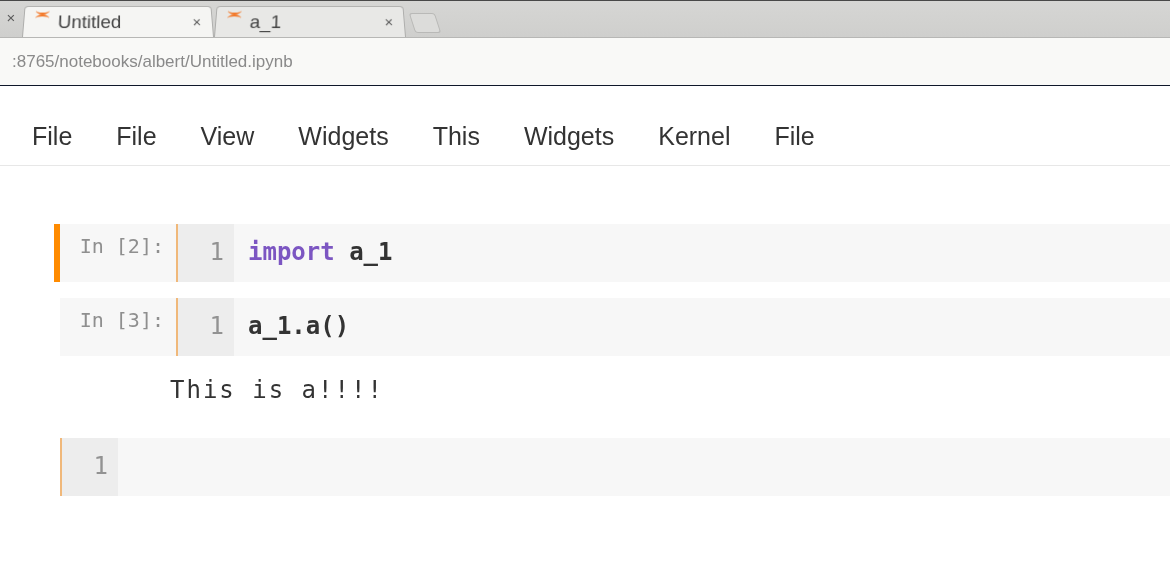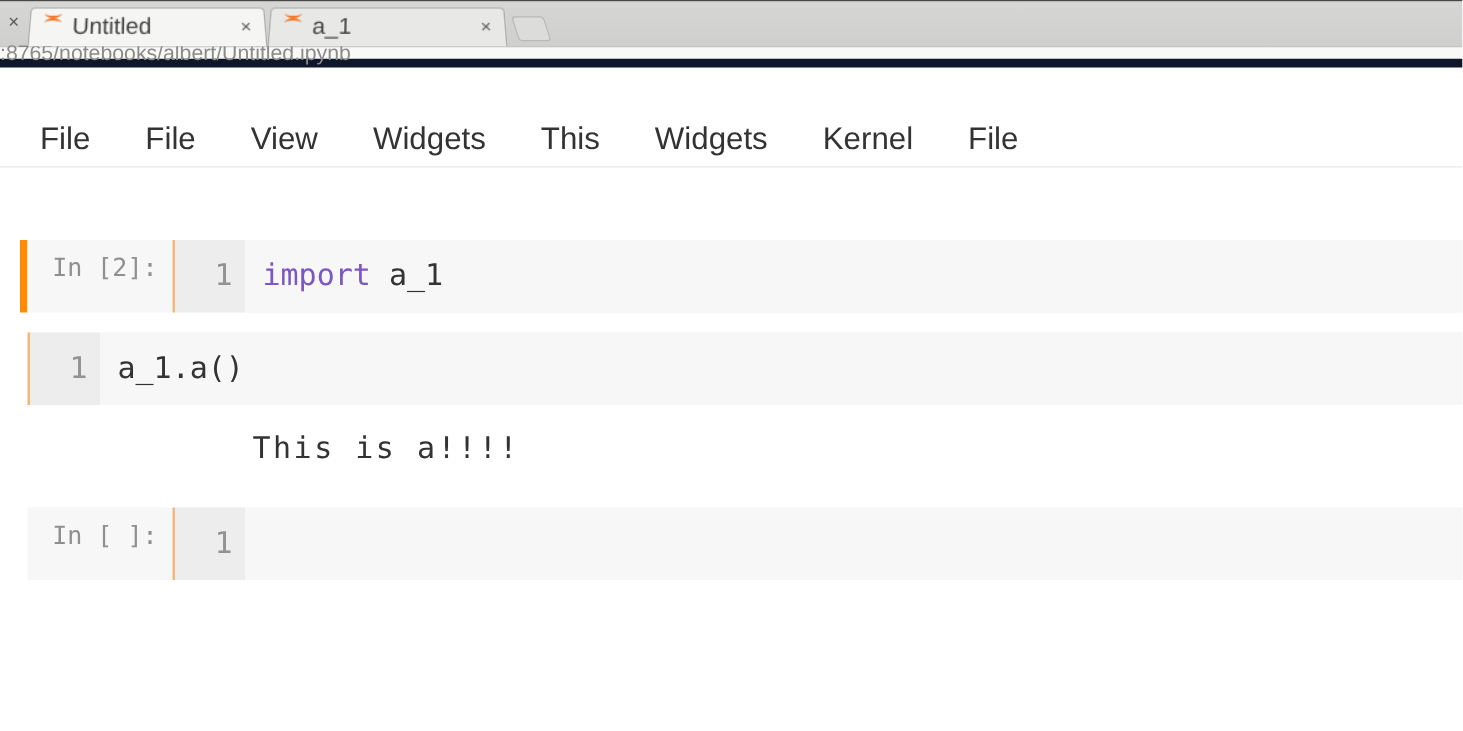--- a/index.html
+++ b/index.html
@@ -82,58 +82,58 @@
       margin-left: 6px;
       margin-bottom: 4px;
       background: #dcdcda;
       border: 1px solid #b9b9b7;
       border-radius: 3px;
       transform: skewX(18deg);
     }
 
     
     .address-bar {
-      height: 16px;
+      height: 48px;
       background: #f9f9f7;
-      border-bottom: 7px solid #0f172a;
+      border-bottom: 1px solid #0f172a;
       display: flex;
       align-items: center;
-      padding-left: 0px;
+      padding-left: 12px;
     }
     .url {
       font-size: 17px;
       color: #8a8a8a;
       font-family: -apple-system, BlinkMacSystemFont, "Segoe UI", sans-serif;
       padding-left: 0px;
     }
 
     
     .notebook-area {
       padding-top: 36px;
     }
     .menu-bar {
       display: flex;
-      align-items: center;
       padding: 0 0 0 32px;
       height: 44px;
       border-bottom: 1px solid #e7e7e7;
       gap: 44px;
       font-size: 25px;
       color: #333;
     }
     .menu-item { cursor: pointer; color: #333; }
 
     
     .cells {
       padding: 58px 0 0 16px;
     }
     .cell {
       display: flex;
       margin-bottom: 16px;
       position: relative;
+      margin-left: 38px;
     }
     .run-indicator {
       width: 6px;
       align-self: stretch;
       margin-right: 0;
     }
     .cell.selected .run-indicator { background: #ff8b00; }
 
     .prompt {
       width: 116px;
@@ -168,28 +168,28 @@
       padding: 14px 10px 0 0;
     }
     .code {
       flex: 1;
       padding: 14px 14px 14px 14px;
       font-family: "DejaVu Sans Mono", Menlo, Consolas, monospace;
       font-size: 24px;
       color: #333;
       white-space: pre;
       background: #f7f7f7;
+      font-weight: bold;
     }
     .tok-keyword { color: #7c56c2; }
     .tok-plain { color: #333; }
 
     .output-row {
       display: flex;
       margin: 20px 0 34px 0;
-      gap: 32px;
     }
     .output-spacer {
       width: 138px; 
     }
     .output-text {
       font-family: "DejaVu Sans Mono", Menlo, Consolas, monospace;
       font-size: 24px;
       color: #333;
       letter-spacing: 2px;
       padding-left: 16px;
@@ -259,35 +259,35 @@
       <div class="prompt">In [2]:</div>
       <div class="left-thin-bar"></div>
       <div class="input-area">
         <div class="gutter">1</div>
         <div class="code"><span class="tok-keyword">import</span><span class="tok-plain"> a_1</span></div>
       </div>
     </div>
 
     <div class="cell">
       <div class="run-indicator"></div>
+      <div class="prompt">In [3]:</div>
       <div class="left-thin-bar"></div>
       <div class="input-area">
         <div class="gutter">1</div>
         <div class="code"><span class="tok-plain">a_1.a()</span></div>
       </div>
     </div>
 
     <div class="output-row">
       <div class="output-spacer"></div>
       <div class="output-text">This is a!!!!</div>
     </div>
 
     <div class="cell">
       <div class="run-indicator"></div>
-      <div class="prompt">In [ ]:</div>
       <div class="left-thin-bar"></div>
       <div class="input-area">
         <div class="gutter">1</div>
         <div class="code"><span class="tok-plain"></span></div>
       </div>
     </div>
 
   </div>
 </div>
 

